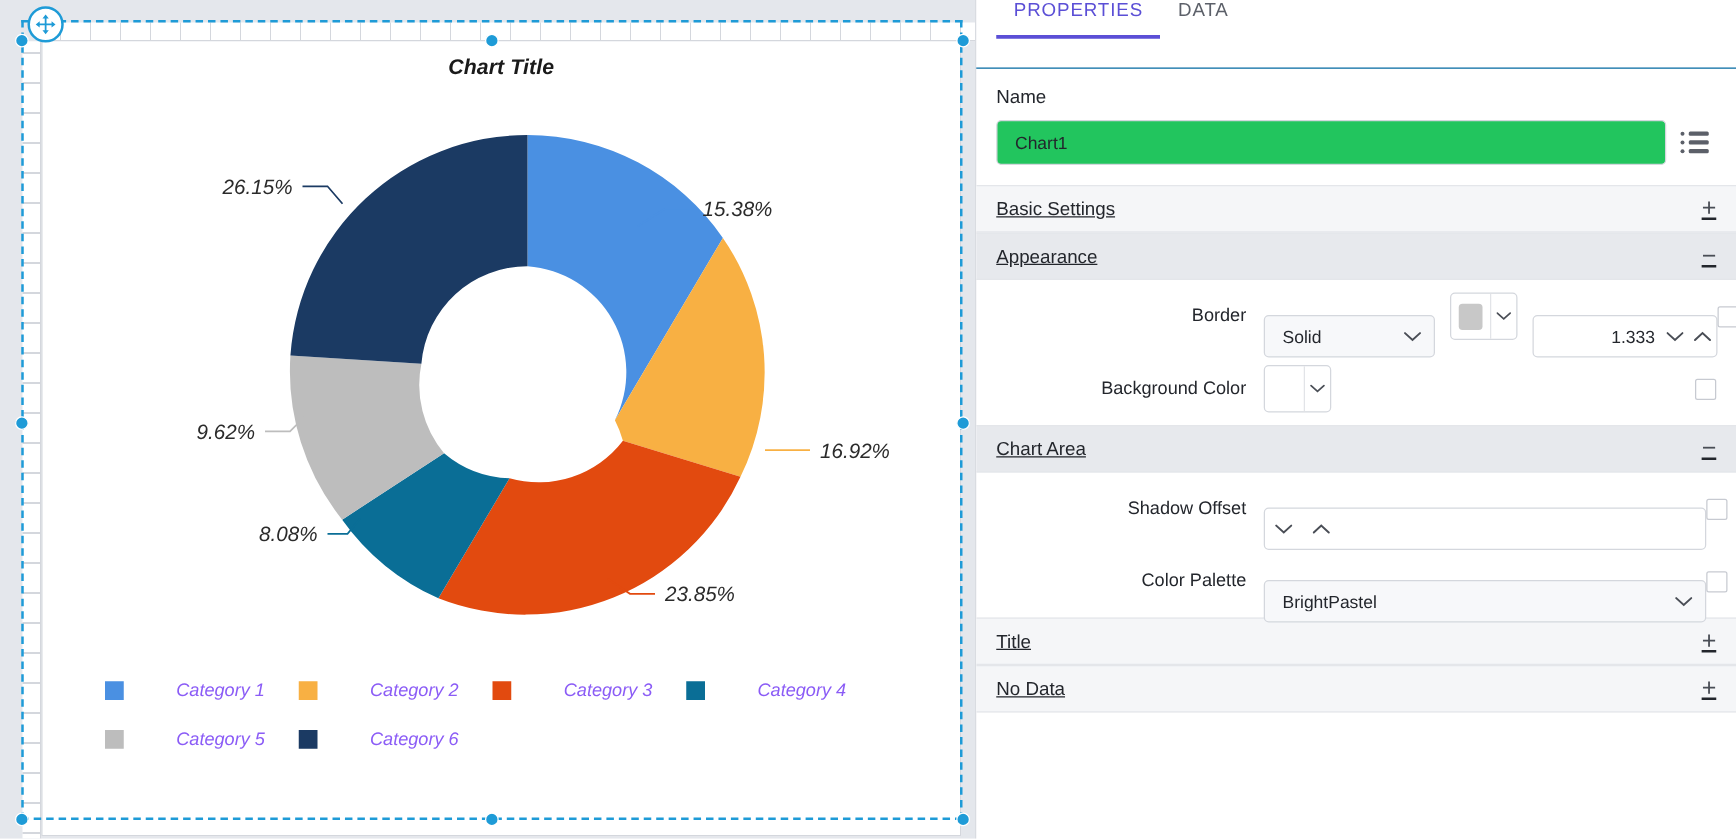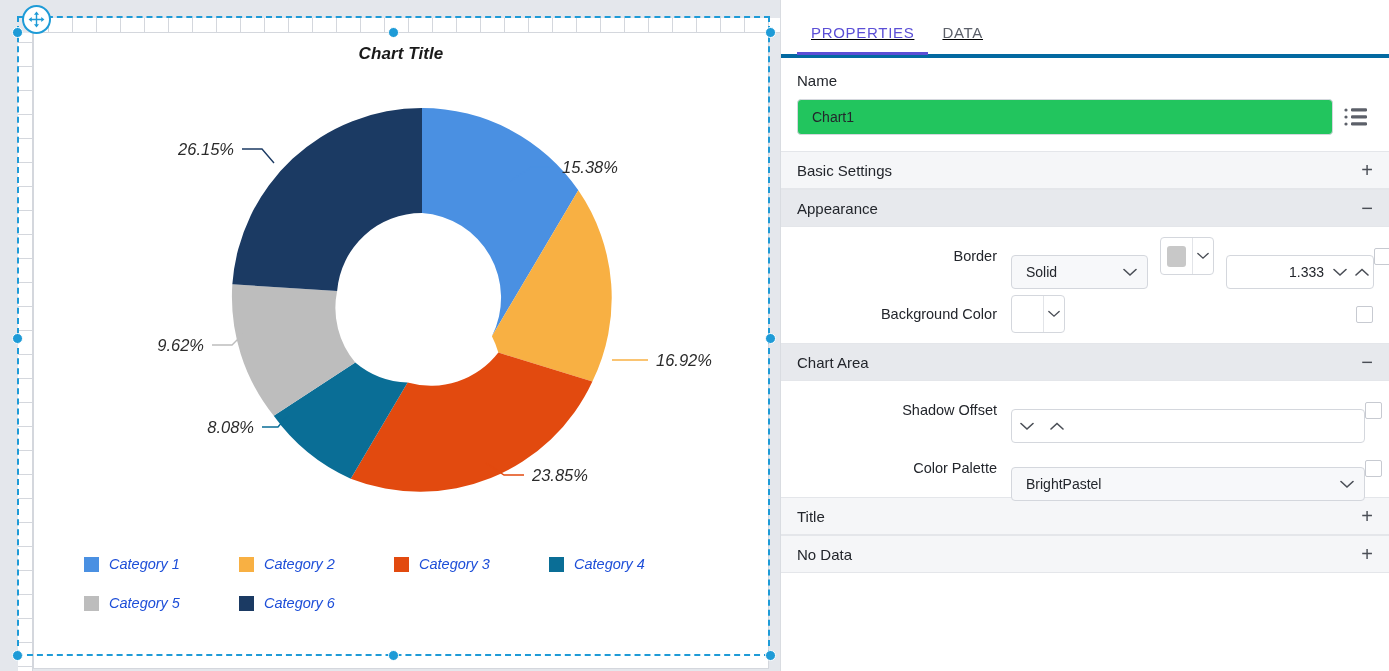--- a/index.html
+++ b/index.html
@@ -114,48 +114,48 @@
 
   
   .legend {
     position: absolute;
     left: 50px; top: 500px;
     width: 660px;
     display: flex; flex-wrap: wrap;
   }
   .legend-item {
     width: 155px;
-    display: flex; align-items: flex-end;
+    display: flex; align-items: center;
     height: 39px;
     font-size: 14.5px;
-    color: #1d4ed8;
+    color: #8b5cf6;
+    gap: 32px;
   }
   .legend-swatch {
     width: 15px; height: 15px;
     margin-right: 10px;
     flex: 0 0 auto;
   }
 
   
   #panel {
     width: 609px; height: 671px;
     background: #ffffff;
     border-left: 1px solid #d9dce1;
     box-sizing: border-box;
     display: flex; flex-direction: column;
     position: relative;
   }
   .tabs {
     display: flex;
     height: 54px;
-    align-items: flex-end;
+    align-items: flex-start;
     padding-left: 16px;
-    border-bottom: 4px solid #0369a1;
+    border-bottom: 1px solid #0369a1;
     flex: 0 0 auto;
-    text-decoration: underline;
   }
   .tab {
     font-size: 15px;
     letter-spacing: .7px;
     padding: 0 14px 13px 14px;
     color: #5c6069;
     cursor: pointer;
     position: relative;
   }
   .tab.active { color: #5b4fd6; }
@@ -196,20 +196,21 @@
   .section-hdr {
     height: 36px;
     display: flex; align-items: center; justify-content: space-between;
     padding: 0 16px;
     font-size: 15px;
     color: #23262c;
     background: #f5f6f8;
     border-top: 1px solid #e4e6ea;
     border-bottom: 1px solid #e4e6ea;
     cursor: pointer;
+    text-decoration: underline;
   }
   .section-hdr.open { background: #e7e9ed; }
   .section-toggle {
     font-size: 20px; color: #4a4e56; line-height: 1;
     font-weight: 300;
   }
 
   .prop-row {
     display: flex; align-items: center;
     padding: 0 16px;

